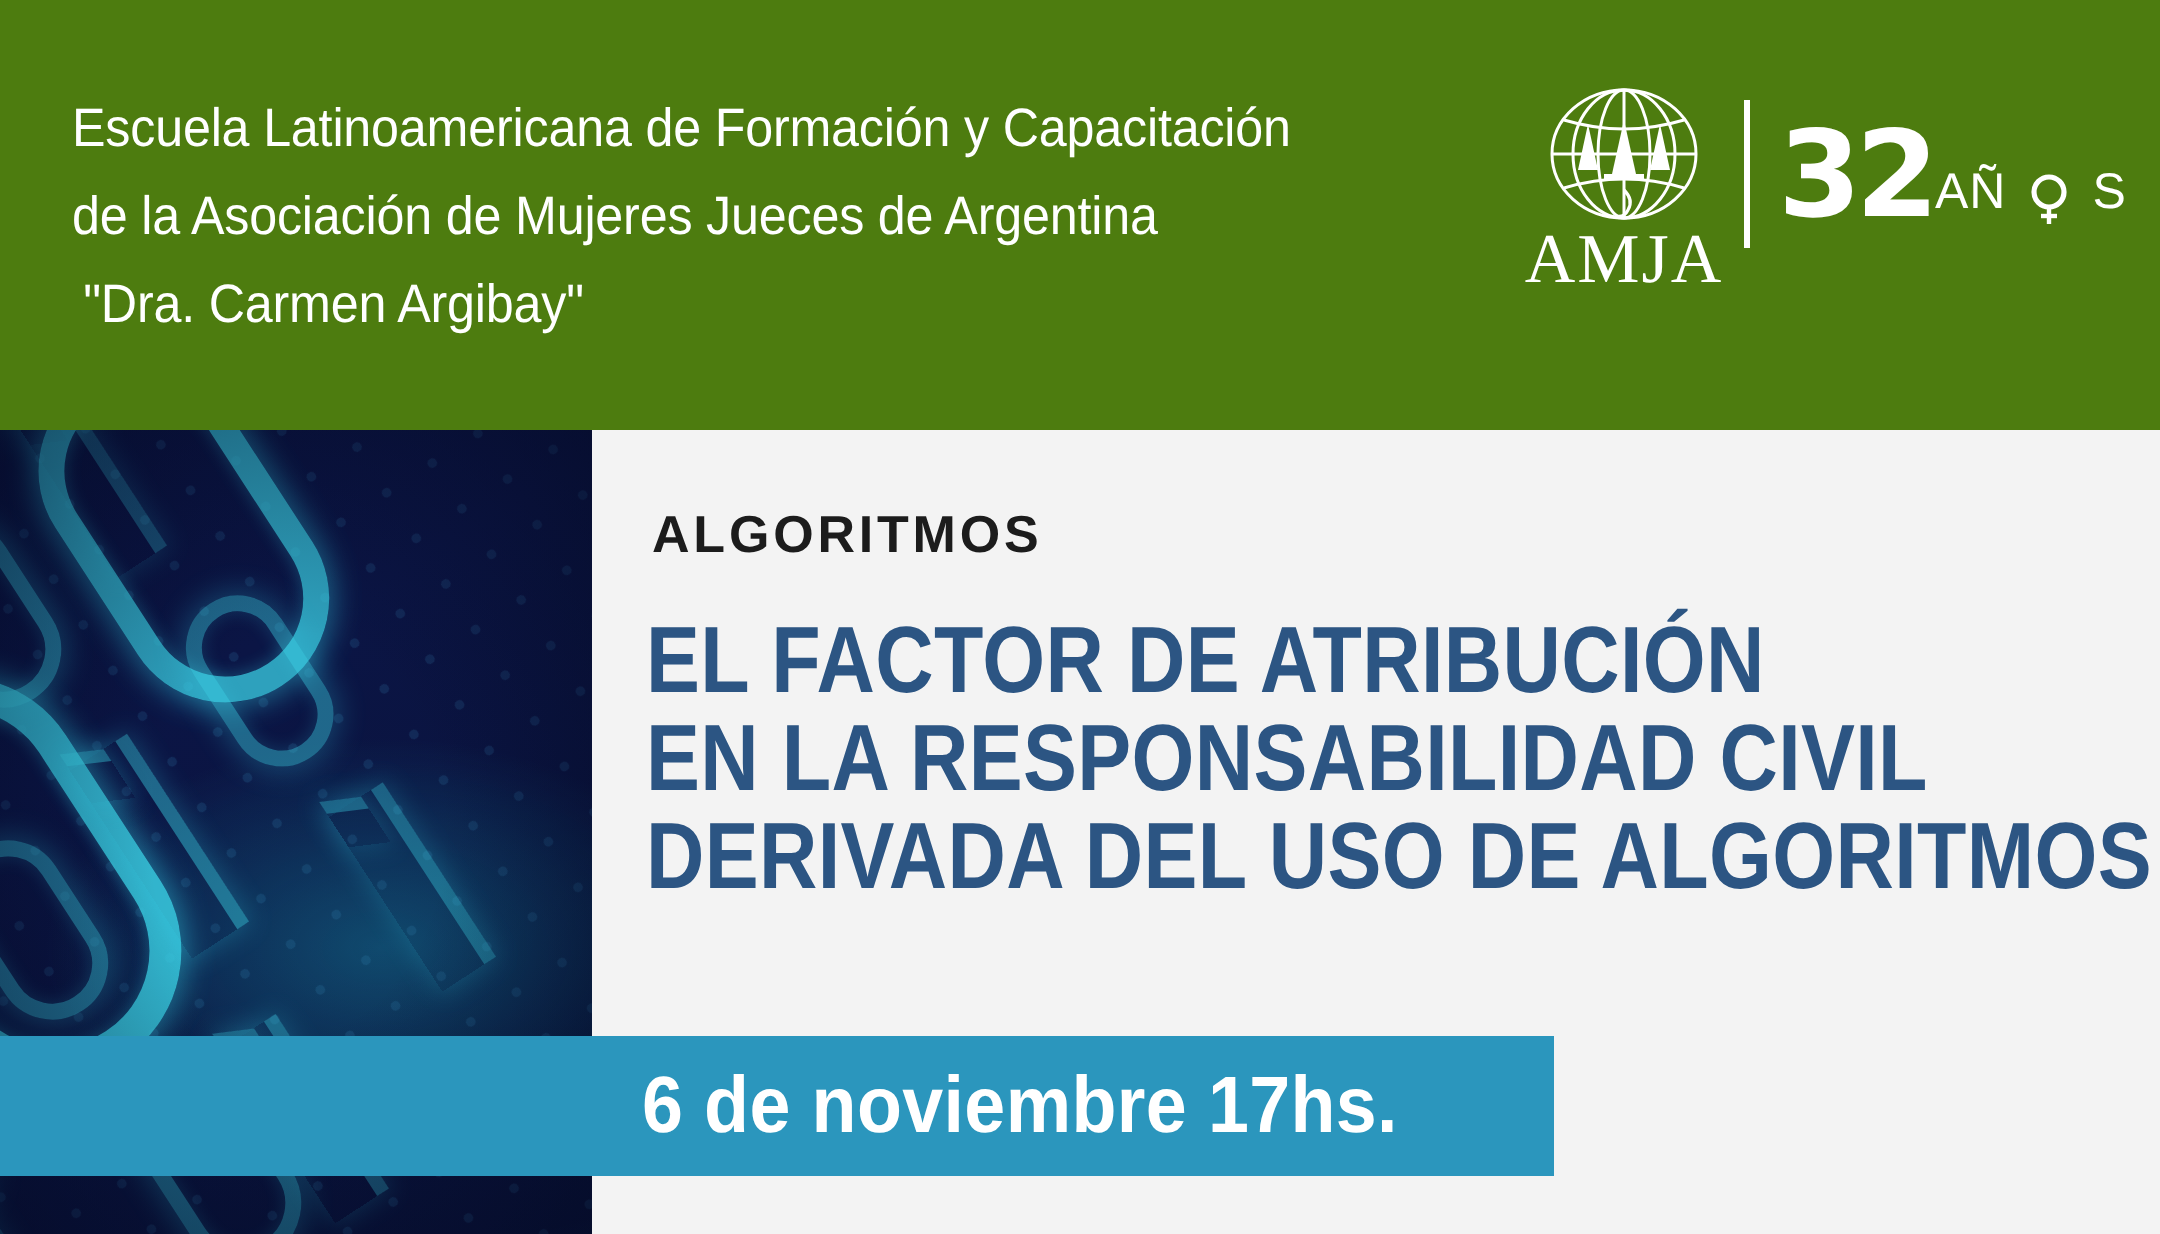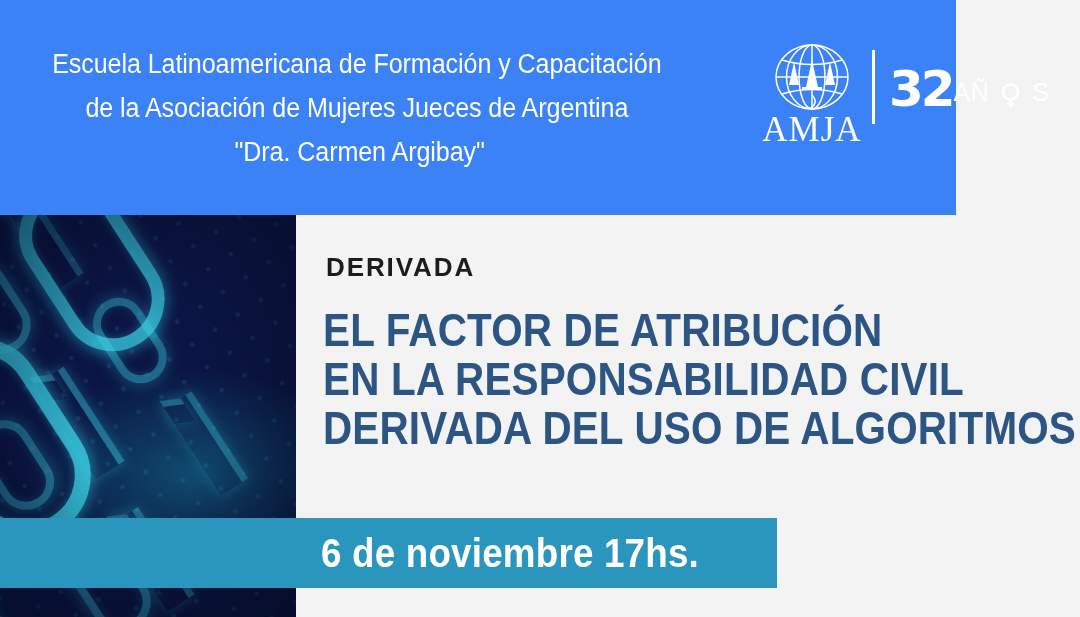--- a/index.html
+++ b/index.html
@@ -16,24 +16,23 @@
     height: 617px;
     overflow: hidden;
     background: #f3f3f3;
     font-family: "Liberation Sans", "DejaVu Sans", sans-serif;
   }
 
   
   .header {
     position: absolute;
     left: 0; top: 0;
-    width: 956px;
+    width: 1080px;
     height: 215px;
-    background: #3b82f6;
-    text-align: center;
+    background: #4d7c0f;
   }
 
   .header-title {
     position: absolute;
     left: 36px;
     top: 42px;
     width: 690px;
     color: #ffffff;
     font-family: "Liberation Sans Narrow", "Liberation Sans", sans-serif;
     font-size: 27px;
@@ -79,21 +78,21 @@
 
   .anniv {
     display: flex;
     align-items: flex-end;
     position: relative;
     top: -4px;
   }
   .anniv-num {
     color: #ffffff;
     font-family: "DejaVu Sans", sans-serif;
-    font-size: 50px;
+    font-size: 60px;
     font-weight: 700;
     line-height: 0.82;
     letter-spacing: -3px;
   }
   .anniv-word {
     position: relative;
     color: #ffffff;
     font-family: "Liberation Sans", sans-serif;
     font-size: 25px;
     font-weight: 400;
@@ -337,21 +336,21 @@
       </div>
       <div class="bit one" style="left:160px; top:388px; width:32px; height:104px; opacity:.45;">
         <div class="flag"></div>
           <div class="stem"></div>
       </div>
     </div>
     <div class="img-vignette"></div>
   </div>
 
   <div class="content">
-    <div class="kicker">DERIVADA</div>
+    <div class="kicker">ALGORITMOS</div>
     <div class="title">
       <span class="tline">EL FACTOR DE ATRIBUCIÓN</span>
       <span class="tline">EN LA RESPONSABILIDAD CIVIL</span>
       <span class="tline">DERIVADA DEL USO DE ALGORITMOS</span>
     </div>
   </div>
 
   <div class="date-banner"></div>
   <div class="date-text">6 de noviembre 17hs.</div>
 

